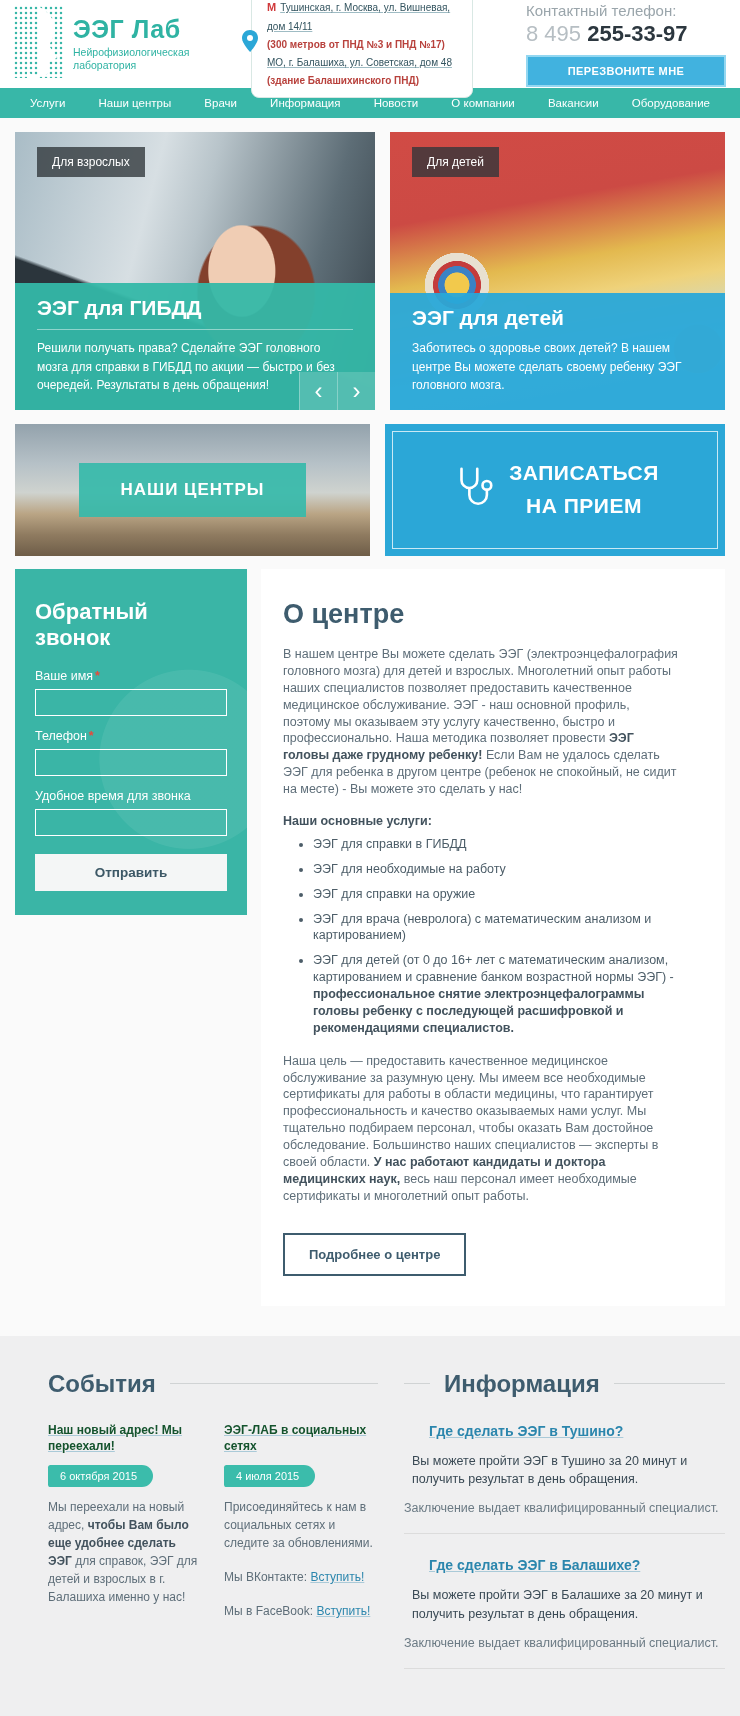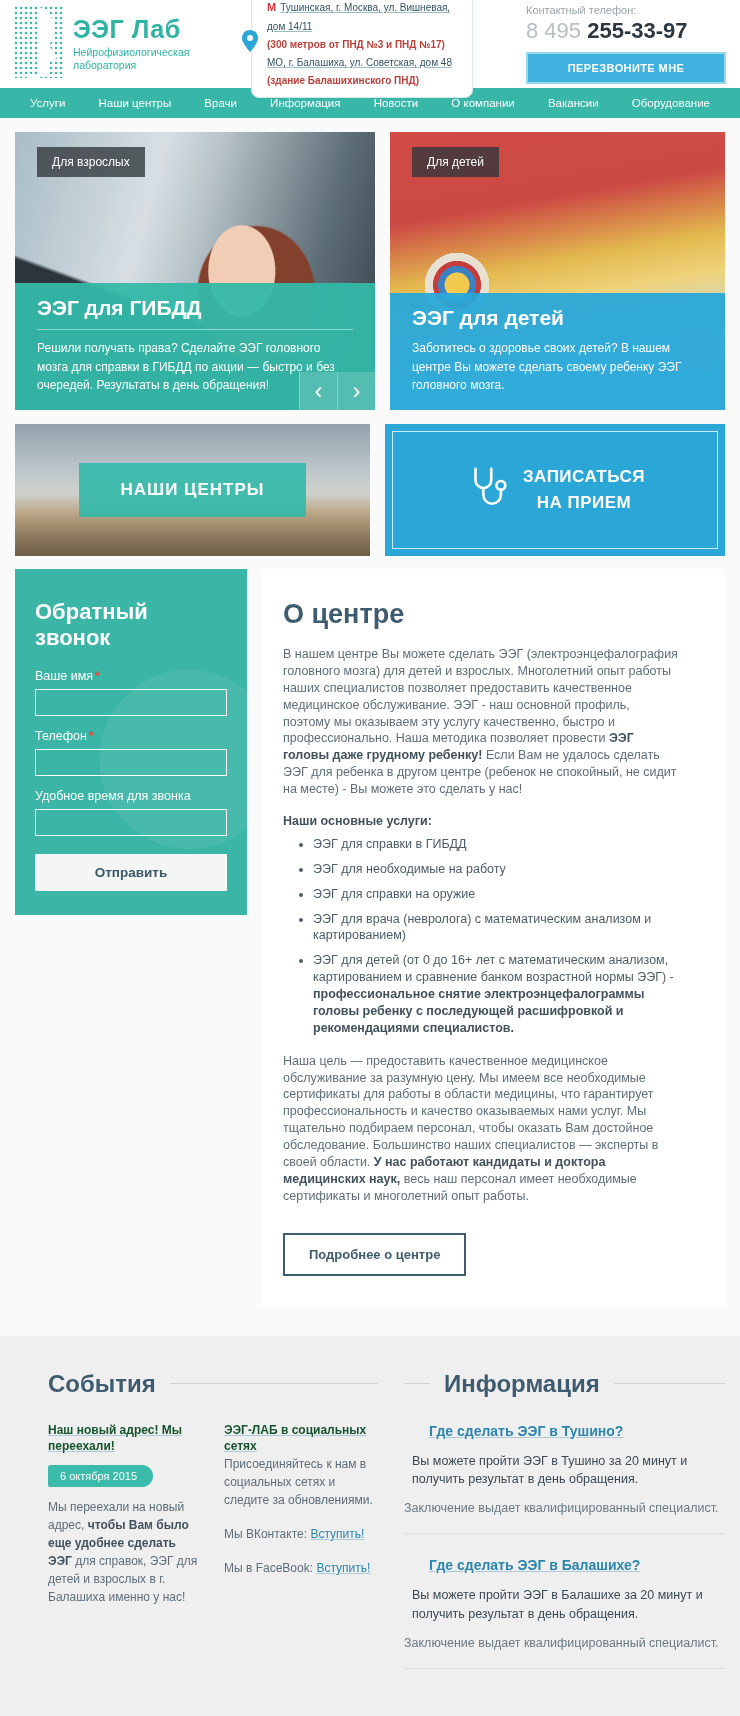--- a/index.html
+++ b/index.html
@@ -12,21 +12,21 @@
   .logo { display:flex; align-items:center; gap:1px; }
   .logo-title { color:#2fb3a3; font-size:25px; font-weight:bold; letter-spacing:.5px; line-height:1; }
   .logo-sub { color:#2fb3a3; font-size:10.5px; line-height:1.2; width:125px; margin-top:4px; }
   .addr-box { position:relative; border:1px solid #d9e8e4; border-radius:8px; background:#fff;
               padding:7px 12px 7px 15px; width:222px; font-size:10px; line-height:1.8; }
   .addr-dark { color:#33545f; text-decoration:underline; text-decoration-color:#9fbcC4; }
   .addr-red  { color:#b8413c; font-weight:bold; }
   .metro-m { color:#d0393b; font-weight:bold; font-size:11px; margin-right:4px; }
   .pin { position:absolute; left:-10px; top:50%; transform:translateY(-50%); }
   .phone-block { width:200px; }
-  .phone-label { color:#9aa5ab; font-size:11px; margin-bottom:2px; }
+  .phone-label { color:#9aa5ab; font-size:15px; margin-bottom:2px; }
   .phone-line { font-size:22px; color:#b6bec3; white-space:nowrap; }
   .phone-strong { color:#2c373f; font-weight:bold; }
   .callback-btn { margin-top:8px; width:100%; background:#41b2df; border:2px solid #93d7f1;
                   color:#fff; font-weight:bold; font-size:11px; letter-spacing:.4px;
                   padding:8px 0; cursor:pointer; font-family:inherit; }
 
   
   .nav { background:#38b7a8; display:flex; justify-content:space-between; align-items:center;
          padding:0 30px; height:30px; }
   .nav a { color:#fff; font-size:11.5px; text-decoration:none; cursor:pointer; }
@@ -64,21 +64,21 @@
 
   .banners { display:flex; gap:15px; margin-top:14px; height:132px; }
   .banner-centers { width:355px; display:flex; align-items:center; justify-content:center; cursor:pointer;
     background-image: linear-gradient(180deg, #93a2ac 0%, #b6c1c7 30%, #cfd3cf 52%, #baa585 68%, #8f7b60 84%, #6e5d48 100%); }
   .ribbon { background:rgba(54,186,170,.92); color:#fff; font-size:17px; font-weight:bold;
             letter-spacing:1px; padding:17px 0; width:64%; text-align:center; }
   .banner-appt { flex:1; background:#2ba7d7; position:relative; display:flex; align-items:center;
                  justify-content:center; gap:16px; color:#fff; cursor:pointer; }
   .banner-appt .inner-border { position:absolute; top:7px; left:7px; right:7px; bottom:7px;
                  border:1px solid rgba(255,255,255,.75); pointer-events:none; }
-  .appt-text { font-size:17px; font-weight:bold; letter-spacing:.5px; line-height:1.55; text-align:center; }
+  .appt-text { font-size:21px; font-weight:bold; letter-spacing:.5px; line-height:1.55; text-align:center; }
 
   
   .content-row { display:flex; gap:14px; margin-top:13px; align-items:flex-start; }
   .form-card { width:232px; background:#3ab5a6; padding:22px 20px 24px; color:#fff;
     background-image: radial-gradient(circle 90px at 75% 55%, rgba(255,255,255,.07) 0 99%, transparent 100%); }
   .form-title { font-size:22px; font-weight:bold; margin:8px 0 18px; }
   .form-label { font-size:12.5px; margin:13px 0 6px; }
   .req { color:#e64b3c; margin-left:2px; font-weight:bold; }
   .form-input { width:100%; height:27px; background:transparent; border:1px solid #fff;
                 color:#fff; padding:0 8px; font-size:13px; font-family:inherit; }
@@ -266,20 +266,21 @@
     <div class="events-grid">
       <div class="event">
         <a class="event-title">Наш новый адрес! Мы переехали!</a>
         <div><span class="date-badge">6 октября 2015</span></div>
         <p>
           <span>Мы переехали на новый адрес, </span><span class="bold-dark">чтобы Вам было еще удобнее сделать ЭЭГ</span><span> для справок, ЭЭГ для детей и взрослых в г. Балашиха именно у нас!</span>
         </p>
       </div>
       <div class="event">
         <a class="event-title">ЭЭГ-ЛАБ в социальных сетях</a>
+        <div><span class="date-badge">4 июля 2015</span></div>
         <p>Присоединяйтесь к нам в социальных сетях и следите за обновлениями.</p>
         <p>
           <span>Мы ВКонтакте: </span><a class="join-link">Вступить!</a>
         </p>
         <p>
           <span>Мы в FaceBook: </span><a class="join-link">Вступить!</a>
         </p>
       </div>
     </div>
   </div>

